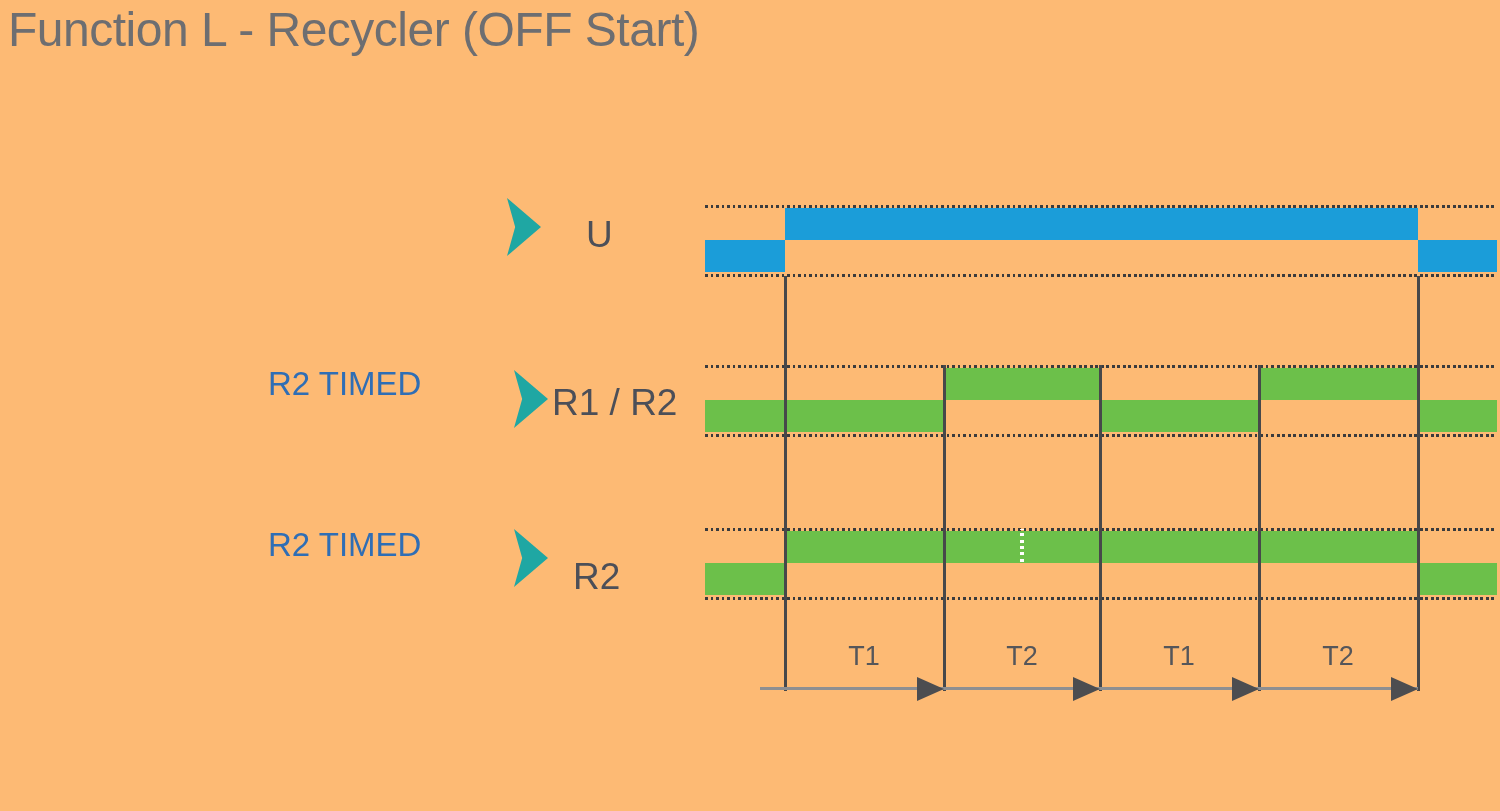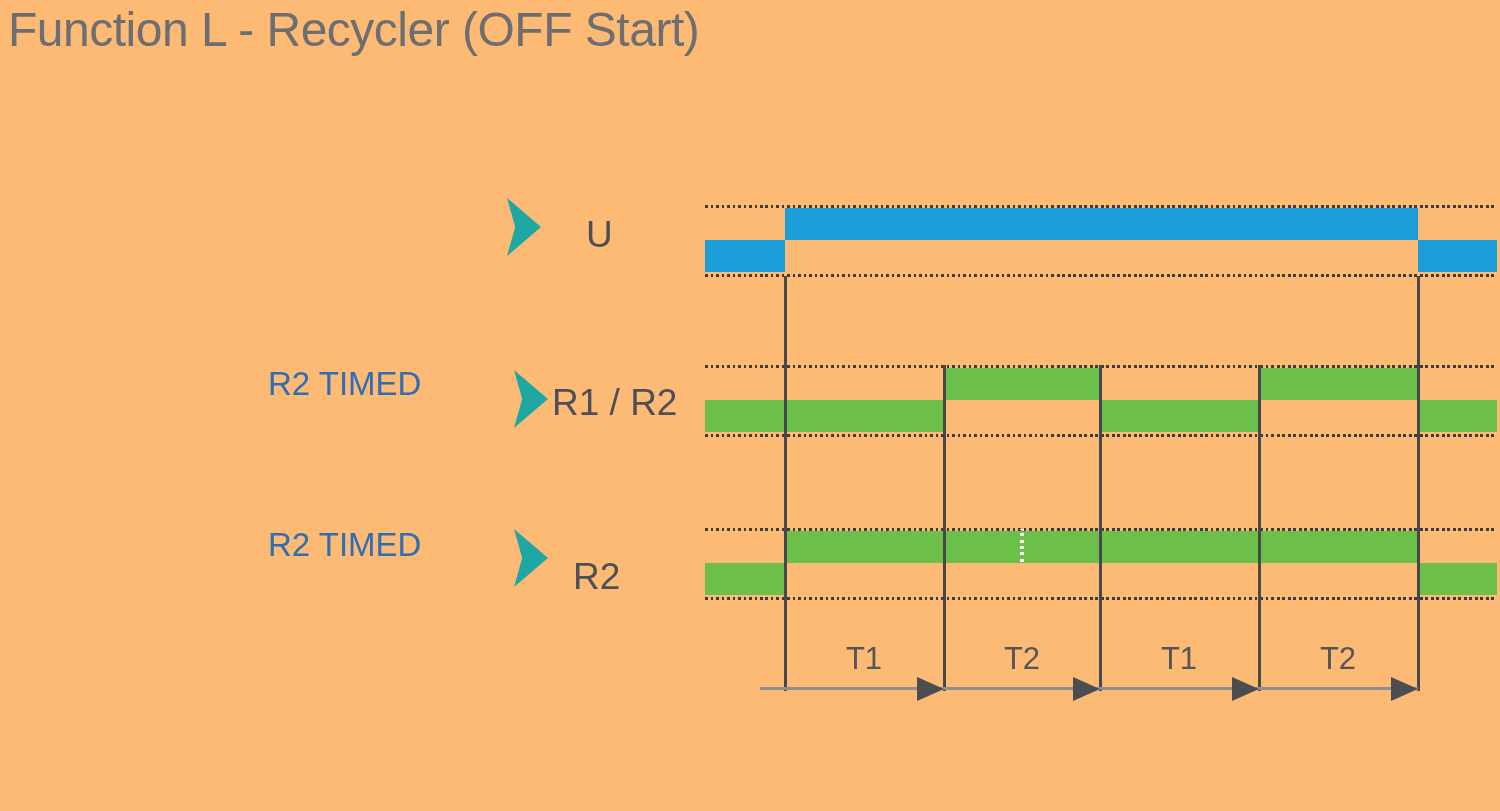--- a/index.html
+++ b/index.html
@@ -17,21 +17,21 @@
   }
   .bar { position:absolute; height:32px; }
   .vline { position:absolute; width:3px; background:#47484a; }
   .baseline { position:absolute; height:3px; background:#8e8f91; }
   .arrowhead {
     position:absolute; width:0; height:0;
     border-top:12px solid transparent; border-bottom:12px solid transparent;
     border-left:27px solid #4c4d50;
   }
   .tlabel {
-    position:absolute; font-size:31px; color:#55565a;
+    position:absolute; font-size:27px; color:#55565a;
     transform:translateX(-50%); white-space:nowrap;
   }
   .chevron {
     position:absolute; width:34px; height:58px; background:#1fa7a3;
     clip-path:polygon(0% 0%, 100% 50%, 0% 100%, 24% 50%);
   }
   .signame { position:absolute; font-size:37px; color:#4c4f58; white-space:nowrap; }
   .sidelabel { position:absolute; font-size:33px; color:#2f6eb5; white-space:nowrap; }
   .whitetick {
     position:absolute; width:4px;

